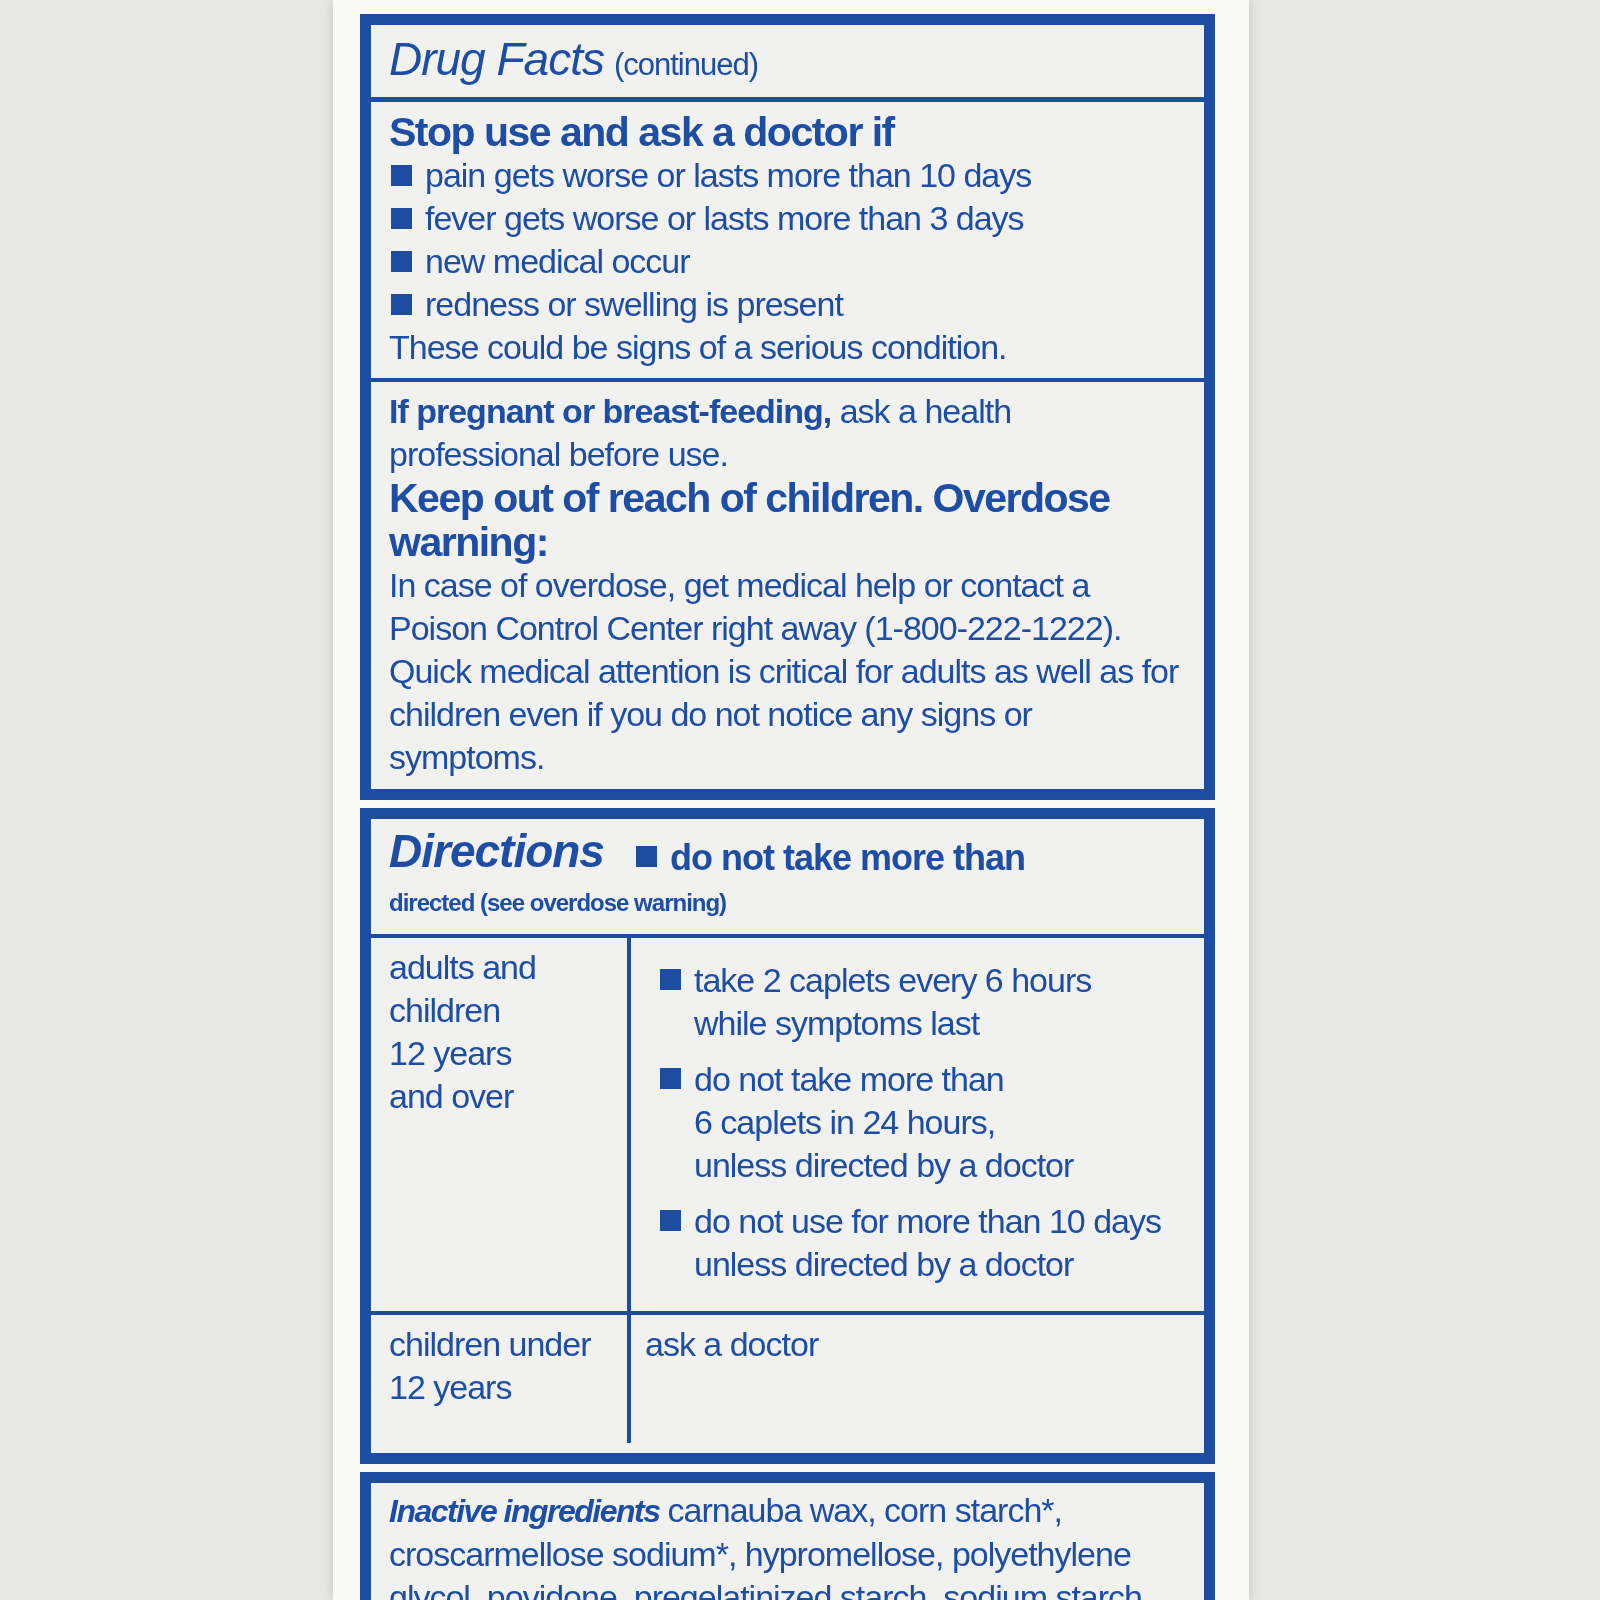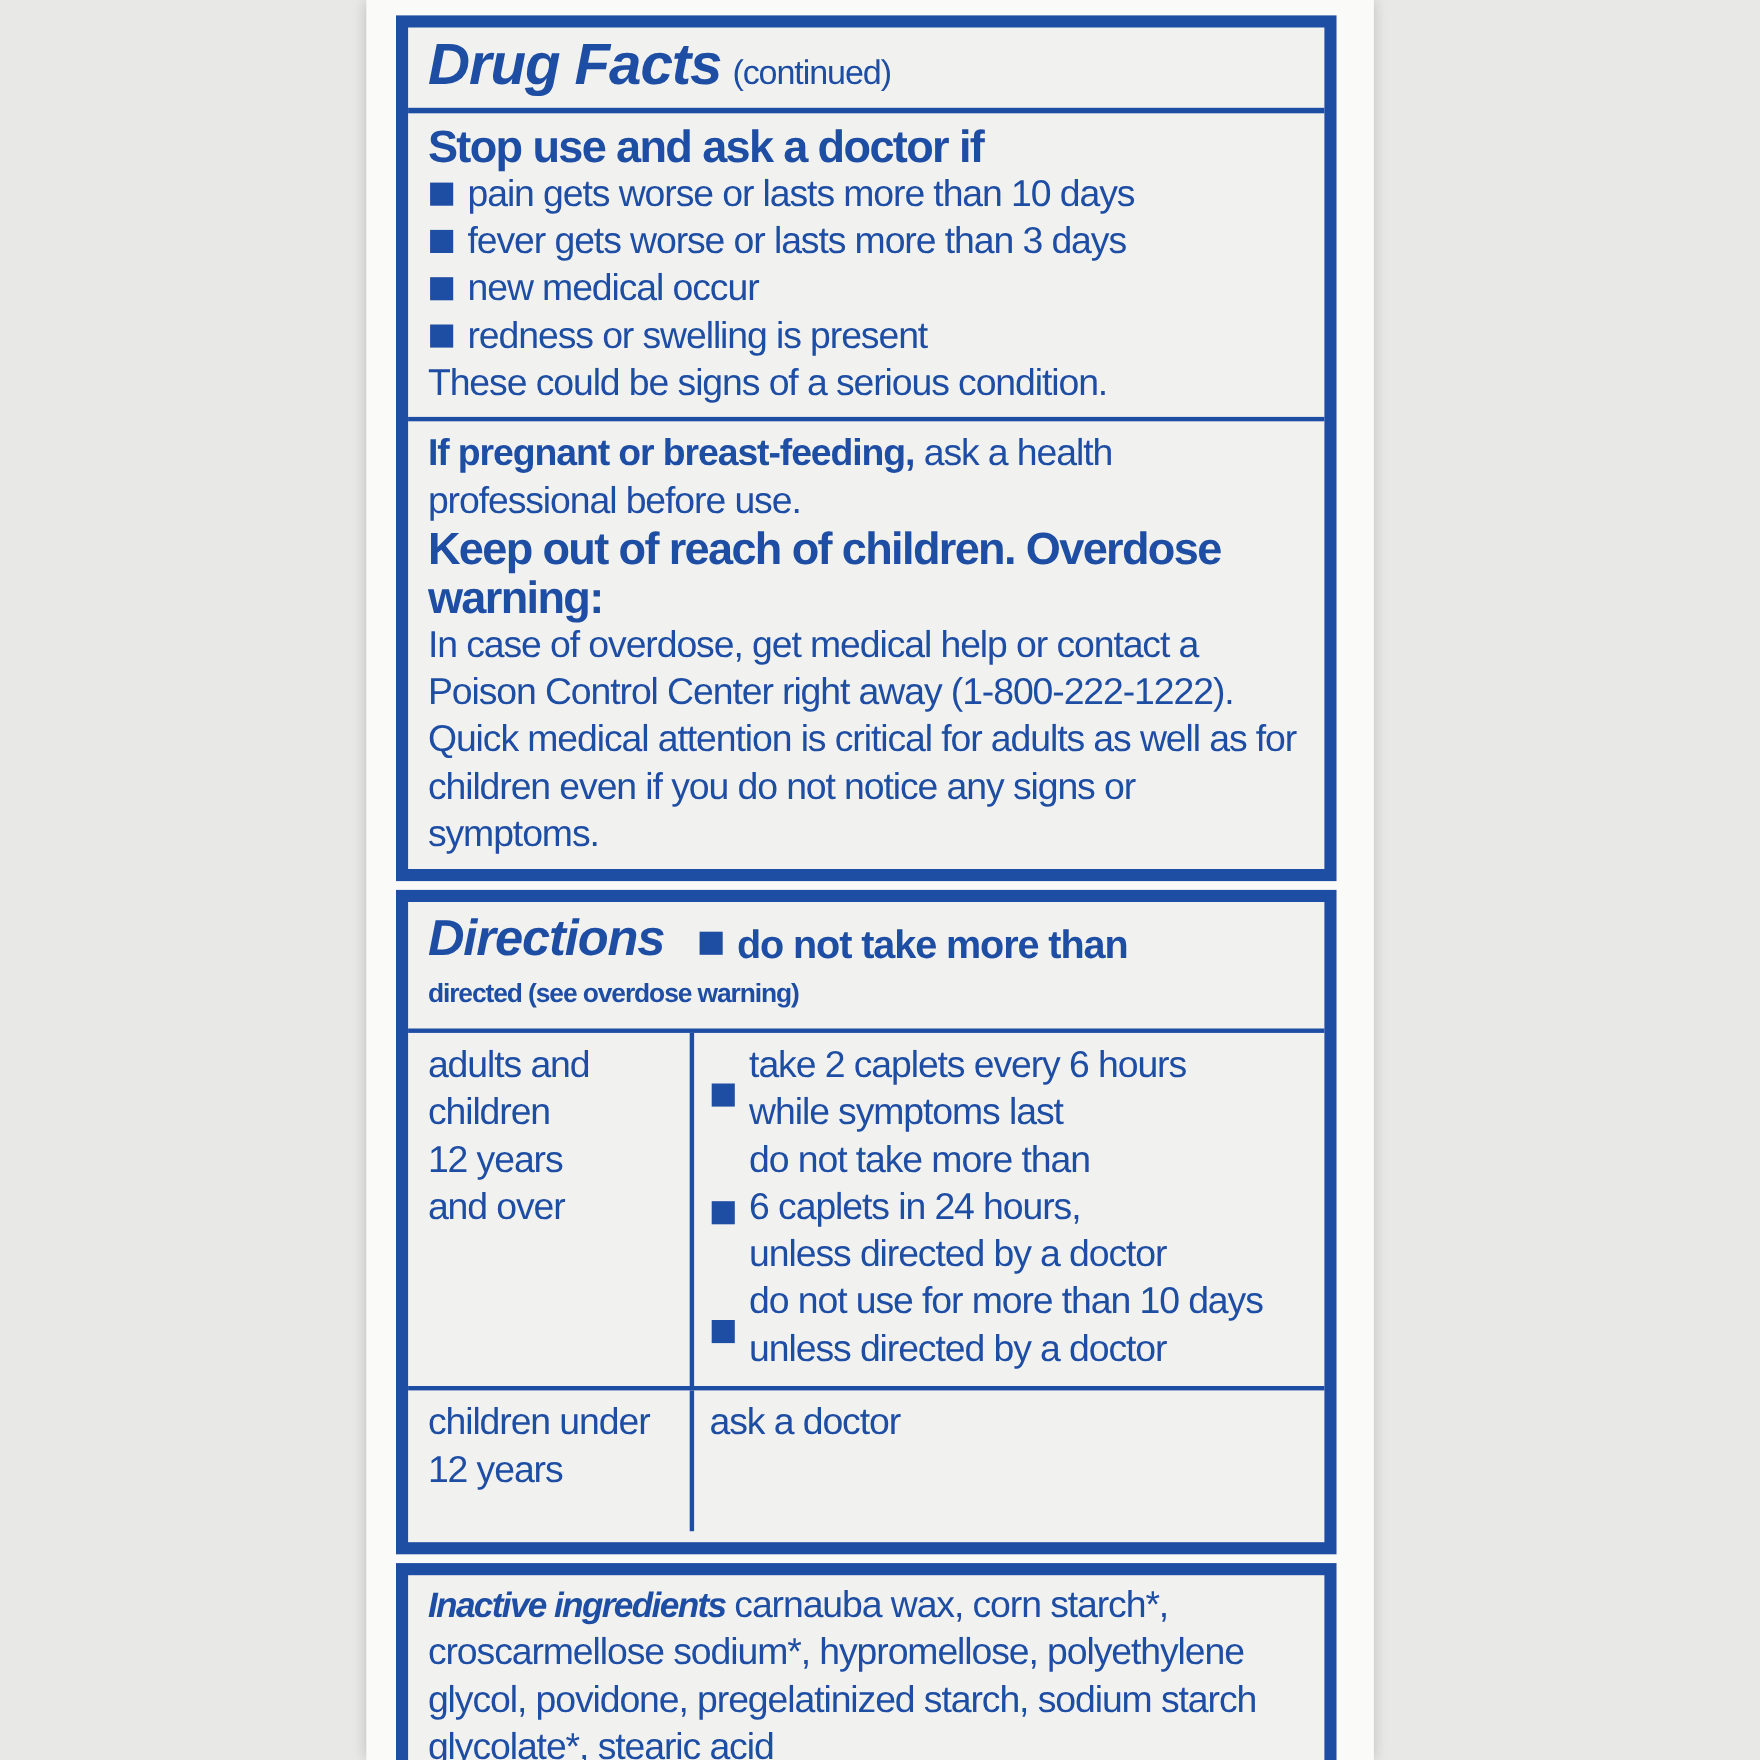--- a/index.html
+++ b/index.html
@@ -24,21 +24,21 @@
     box-shadow:0 0 12px rgba(0,0,0,0.18);
     padding-top:14px;
   }
   .panel{
     margin:0 34px 8px 27px;
     border:11px solid var(--blue);
     background:var(--panel-bg);
     padding:6px 18px 10px 18px;
   }
   
-  .big-title{font-style:italic;font-weight:bold;font-size:53px;line-height:56px;letter-spacing:-1px;}
+  .big-title{font-style:italic;font-weight:normal;font-size:46px;line-height:56px;letter-spacing:-1px;}
   .title-suffix{font-style:normal;font-weight:normal;font-size:31px;margin-left:10px;letter-spacing:-1px;}
   .title-rule{border:none;border-top:5px solid var(--blue);margin:4px -18px 8px;}
   .sec-head{font-weight:bold;font-size:41px;line-height:44px;letter-spacing:-1.5px;}
   .body-text{font-size:34px;line-height:43px;letter-spacing:-1px;}
   .bold{font-weight:bold;}
   .pre{white-space:pre-line;}
   
   .b-item{display:flex;align-items:flex-start;}
   .sq{flex:none;width:21px;height:21px;background:var(--blue);margin:11px 13px 0 2px;}
   .divider{border:none;border-top:4px solid var(--blue);margin:9px -18px 8px;}
@@ -46,21 +46,21 @@
   .dir-row{display:flex;align-items:baseline;}
   .dir-head{font-style:italic;font-weight:bold;font-size:46px;line-height:52px;letter-spacing:-1px;margin-right:30px;}
   .dir-lead{font-weight:bold;font-size:36px;line-height:44px;letter-spacing:-1px;display:flex;align-items:flex-start;}
   .dir-lead .sq{margin-top:10px;}
   .dir-lead2{font-weight:bold;font-size:24px;line-height:46px;letter-spacing:-1px;}
   .dosage-table{margin:8px -18px 0;border-top:4px solid var(--blue);}
   .t-row{display:flex;align-items:stretch;}
   .t-row + .t-row{border-top:4px solid var(--blue);}
   .who-cell{flex:none;width:256px;padding:8px 0 6px 18px;}
   .dose-cell{flex:1;border-left:4px solid var(--blue);padding:8px 6px 12px 14px;}
-  .dose-cell .b-item{margin:0;align-items:center;}
+  .dose-cell .b-item{margin:13px;}
   .dose-cell .sq{margin-top:10px;}
   .row2-pad{padding-bottom:34px;}
   
   .mid-title{font-style:italic;font-weight:bold;font-size:42px;line-height:52px;letter-spacing:-1px;}
   .inactive-para{font-size:34px;line-height:43px;letter-spacing:-1px;}
   .inactive-head{font-style:italic;font-weight:bold;font-size:32px;letter-spacing:-1.5px;margin-right:8px;}
 </style>
 </head>
 <body>
 

